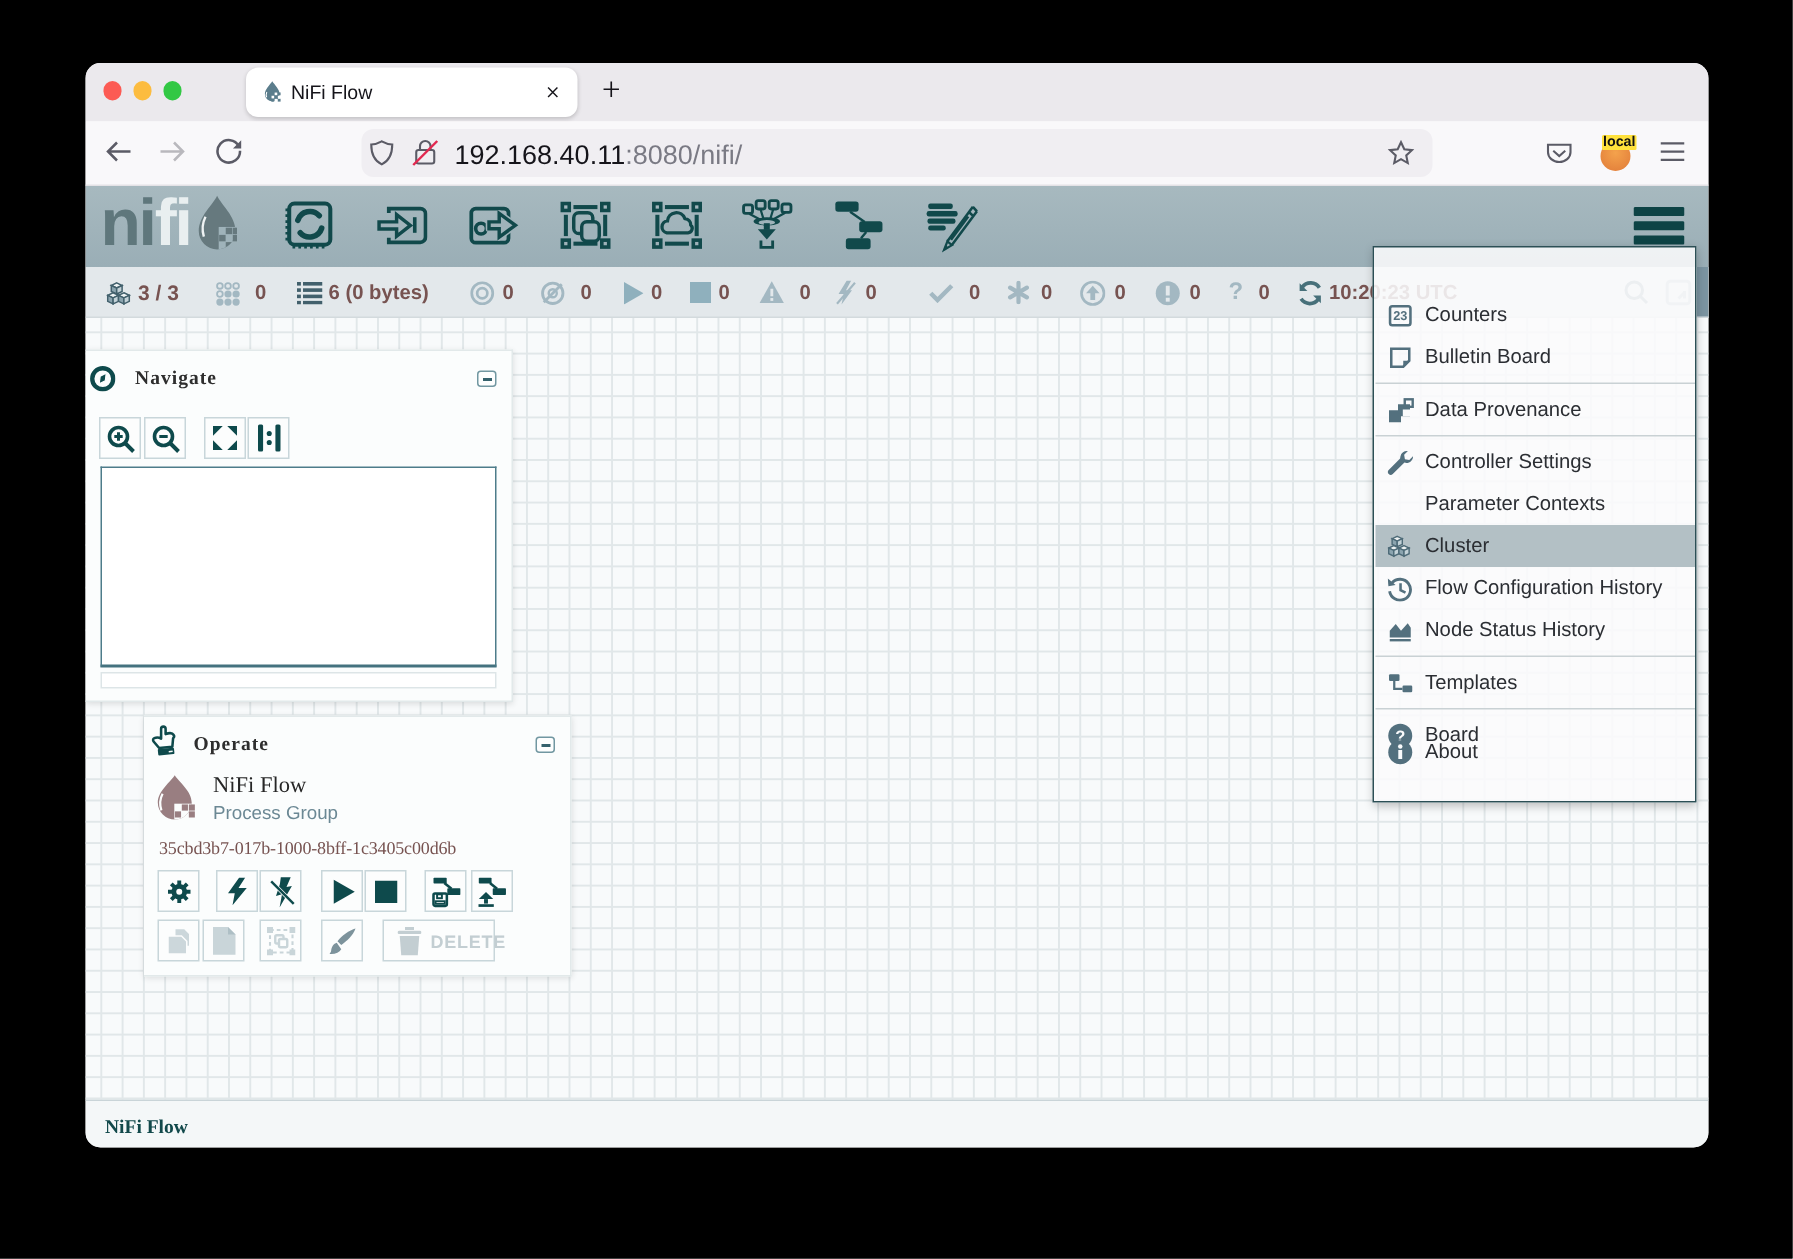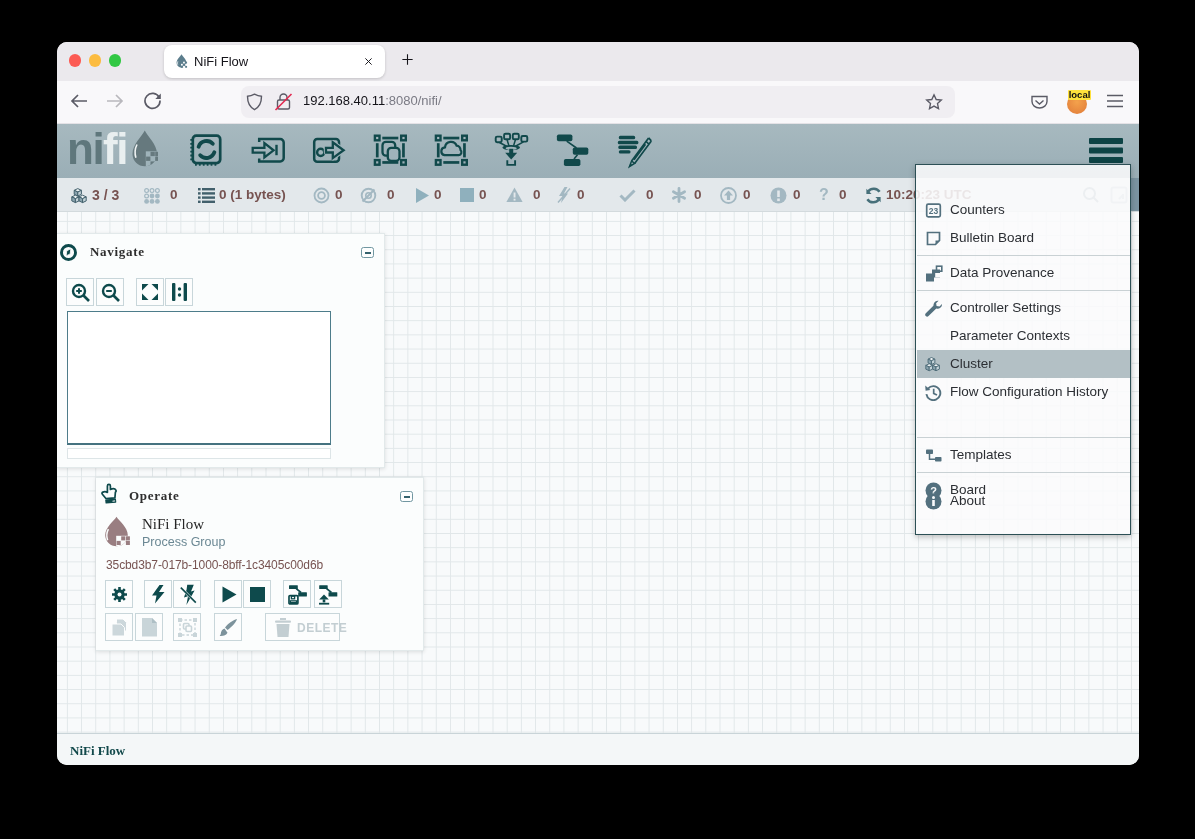--- a/index.html
+++ b/index.html
@@ -10,21 +10,21 @@
   
   #tabbar { position:absolute; left:0; top:0; width:1082px; height:39px; background:#ebe9ed; }
   .light { position:absolute; top:12px; width:12.5px; height:12.5px; border-radius:50%; }
   #tab { position:absolute; left:107px; top:3px; width:221px; height:33px; background:#fff; border-radius:8px; box-shadow:0 1px 3px rgba(0,0,0,.18); }
   #tab .title { position:absolute; left:30px; top:9px; font-size:13px; color:#15141a; }
   #tabX { position:absolute; left:200px; top:12px; width:9px; height:9px; }
   #newtab { position:absolute; left:345px; top:12px; width:11px; height:11px; }
 
   #navbar { position:absolute; left:0; top:39px; width:1082px; height:43px; background:#f9f8fa; border-bottom:1px solid #e4e2e6; }
   #urlpill { position:absolute; left:184px; top:5px; width:714px; height:32px; background:#f0eef2; border-radius:8px; }
-  #urltext { position:absolute; left:62px; top:7px; font-size:13px; color:#15141a; white-space:nowrap; }
+  #urltext { position:absolute; left:62px; top:7px; font-size:18px; color:#15141a; white-space:nowrap; }
   #urltext .dim { color:#7a7a84; }
 
   
   #nfheader { position:absolute; left:0; top:82px; width:1082px; height:54px; background:linear-gradient(#a7b9bf,#9aaeb6); }
   #nflogo { position:absolute; left:10px; top:-2px; font-weight:bold; font-size:44px; line-height:54px; letter-spacing:-1.5px; color:#5f777c;text-align:center; }
   #nflogo .fi { color:#e9eff0; }
   .hicon { position:absolute; top:7px; }
 
   
   #stats { position:absolute; left:0; top:136px; width:1106px; height:34px; background:#e3e8eb; border-bottom:1px solid #d3dadd; font-size:13.5px; }
@@ -35,21 +35,21 @@
   #canvas { position:absolute; left:0; top:170px; width:1082px; height:521px;
     background-color:#f8fafb;
     background-image:linear-gradient(to right,#e1e7e9 1px,transparent 1px),linear-gradient(to bottom,#e1e7e9 1px,transparent 1px);
     background-size:14.2px 14.2px; background-position:-4.3px -5.3px; }
 
   
   #crumbs { position:absolute; left:0; top:691px; width:1082px; height:32px; background:#f4f7f8; border-top:1px solid #c9d4d8; }
   #crumbs .t { position:absolute; left:13px; top:9px; font-family:"Liberation Serif", serif; font-weight:bold; font-size:13px; color:#12494b; }
 
   
-  .panel { position:absolute; left:0; width:328px; background:#fbfdfd; border:1px solid #e2e9ea; border-left:none; box-shadow:0 1px 4px rgba(0,0,0,.12); }
+  .panel { position:absolute; left:0; width:285px; background:#fbfdfd; border:1px solid #e2e9ea; border-left:none; box-shadow:0 1px 4px rgba(0,0,0,.12); }
   .phead { position:absolute; left:0; top:0; width:100%; height:30px; }
   .phead .t { position:absolute; left:33px; top:10px; font-family:"Liberation Serif", serif; font-size:13px; font-weight:bold; letter-spacing:.7px; color:#2e2e2e; }
   .collapse { position:absolute; right:10px; top:13px; width:13px; height:11px; border:1px solid #7197a1; border-radius:2.5px; background:#fdfefe; }
   .collapse::after { content:""; position:absolute; left:2.5px; top:4px; width:6px; height:1.5px; background:#35626d; }
   .pbtn { position:absolute; width:28px; height:28px; border:1px solid #c8d6da; background:#fcfdfd; }
 
   
   #menu { position:absolute; left:858px; top:122px; width:216px; height:371px; background:rgba(250,251,252,.88); border:1px solid #2c4f55; box-shadow:0 2px 6px rgba(0,0,0,.25); }
   #menu .item { position:absolute; left:1px; width:213px; height:28px; }
   #menu .item .txt { position:absolute; left:33px; top:6px; font-size:13.5px; color:#2b2e33; }
@@ -282,21 +282,21 @@
           <rect x="0" y="0" width="2.6" height="2.4"></rect>
           <rect x="4" y="0" width="13" height="2.4"></rect>
           <rect x="0" y="4.2" width="2.6" height="2.4"></rect>
           <rect x="4" y="4.2" width="13" height="2.4"></rect>
           <rect x="0" y="8.4" width="2.6" height="2.4"></rect>
           <rect x="4" y="8.4" width="13" height="2.4"></rect>
           <rect x="0" y="12.6" width="2.6" height="2.4"></rect>
           <rect x="4" y="12.6" width="13" height="2.4"></rect>
         </g>
       </svg>
-    <div class="v" style="left:162px">0 (1 bytes)</div>
+    <div class="v" style="left:162px">6 (0 bytes)</div>
     <svg style="left:256px;top:9px" width="17" height="17" viewBox="0 0 17 17">
         <circle cx="8.5" cy="8.5" r="7" fill="none" stroke="#a3b8c2" stroke-width="1.8"></circle>
         <circle cx="8.5" cy="8.5" r="3.4" fill="none" stroke="#a3b8c2" stroke-width="1.8"></circle>
       </svg>
     <div class="v" style="left:278px">0</div>
     <svg style="left:303px;top:9px" width="17" height="17" viewBox="0 0 17 17">
         <circle cx="8.5" cy="8.5" r="6.8" fill="none" stroke="#a3b8c2" stroke-width="1.9"></circle>
         <circle cx="8.5" cy="8.5" r="2.7" fill="none" stroke="#a3b8c2" stroke-width="1.6"></circle>
         <path stroke="#a3b8c2" stroke-width="1.9" d="M2.5 14.5 L14.5 2.5"></path>
       </svg>
@@ -444,21 +444,21 @@
           </g>
       </g>
       <g fill="#997e81">
           <rect x="21.9" y="20.3" width="4" height="4.1"></rect>
           <rect x="21.9" y="24.9" width="4" height="4.1"></rect>
         </g>
       <path fill="none" stroke="#fbfdfd" stroke-width="1.5" d="M4.4 13.2 C2.7 16.4 2.4 20.6 3.6 24.2"></path>
     </svg>
     <div class="abs" style="left:46px;top:38px;font-family:'Liberation Serif',serif;font-size:15px;color:#262626;">NiFi Flow</div>
     <div class="abs" style="left:46px;top:57px;font-size:12.5px;color:#6b8894;">Process Group</div>
-    <div class="abs" style="left:10px;top:80px;font-size:12px;letter-spacing:-0.1px;color:#775351;">35cbd3b7-017b-1000-8bff-1c3405c00d6b</div>
+    <div class="abs" style="left:10px;top:80px;font-size:12px;letter-spacing:-0.1px;color:#775351;font-family:Liberation Serif, serif;">35cbd3b7-017b-1000-8bff-1c3405c00d6b</div>
 
     <div class="pbtn" style="left:9px;top:102px">
       <svg style="position:absolute;left:5px;top:5px" width="17" height="17" viewBox="0 0 17 17">
           <g fill="#0e4a4c">
             <circle cx="8.5" cy="8.5" r="5.2"></circle>
             <g stroke="#0e4a4c" stroke-width="2.6">
               <path d="M8.5 1 V16 M1 8.5 H16 M3.2 3.2 L13.8 13.8 M13.8 3.2 L3.2 13.8"></path>
             </g>
           </g>
           <circle cx="8.5" cy="8.5" r="2" fill="#fcfdfd"></circle>
@@ -537,21 +537,21 @@
           <rect x="5.5" y="5.5" width="5.5" height="5.5" rx="1" fill="none" stroke="#c9d5d9" stroke-width="1.6"></rect>
           <rect x="8" y="8" width="5.5" height="5.5" rx="1" fill="#fcfdfd" stroke="#c9d5d9" stroke-width="1.6"></rect>
         </svg>
     </div>
     <div class="pbtn" style="left:118px;top:135px">
       <svg style="position:absolute;left:4px;top:4px" width="19" height="19" viewBox="0 0 19 19">
           <path fill="#7d939c" d="M18 1 c-4 1-9.5 5-12 8.5 l2.5 2.5 C12 9.5 16.5 5.5 18 1 Z"></path>
           <path fill="#7d939c" d="M5.5 10.5 c-2 .5-3.5 2.5-3.8 5.8 l-1 1.7 c3.8 .3 6.5-.9 7.8-3.2 Z"></path>
         </svg>
     </div>
-    <div class="pbtn" style="left:169px;top:135px;width:75px;">
+    <div class="pbtn" style="left:159px;top:135px;width:75px;">
       <svg style="position:absolute;left:9px;top:4px" width="16" height="19" viewBox="0 0 16 19">
           <g fill="#c3ced2">
             <rect x="0" y="2.5" width="16" height="2.2" rx="1"></rect>
             <rect x="5" y="0" width="6" height="2"></rect>
             <path d="M1.5 6 h13 l-1 13 h-11 Z"></path>
           </g>
         </svg>
       <span style="position:absolute;left:31px;top:7px;font-size:12px;font-weight:bold;color:#c3ced2;letter-spacing:.5px;">DELETE</span>
     </div>
   </div>
@@ -608,20 +608,27 @@
         <span class="txt">Cluster</span>
       </div>
     <div class="item" style="top:213px">
         <svg width="17" height="17" viewBox="0 0 17 17">
           <path fill="none" stroke="#53707e" stroke-width="1.9" d="M3 4.6 a7 7 0 1 1 -1.6 5.6"></path>
           <polygon points="0.2,1.6 0.6,6.8 5.4,6" fill="#53707e"></polygon>
           <path stroke="#53707e" stroke-width="1.7" fill="none" d="M8.7 4.8 V9.4 l3.3 1.7"></path>
         </svg>
         <span class="txt">Flow Configuration History</span>
       </div>
+    <div class="item" style="top:241px">
+        <svg width="17" height="17" viewBox="0 0 17 17">
+          <path fill="#53707e" d="M1.5 13 V8.5 L5.5 4 l3.5 4.5 4.5 -5 2 3 V13 Z"></path>
+          <rect x="1.5" y="14" width="14" height="1.6" fill="#53707e"></rect>
+        </svg>
+        <span class="txt">Node Status History</span>
+      </div>
     <div class="sep" style="top:272px"></div>
     <div class="item" style="top:276px">
         <svg width="17" height="17" viewBox="0 0 17 17">
           <g fill="#53707e">
             <rect x="1" y="2.5" width="7" height="4.5" rx="0.8"></rect>
             <rect x="10" y="10" width="6.5" height="4.5" rx="0.8"></rect>
           </g>
           <path stroke="#53707e" stroke-width="1.5" fill="none" d="M4.5 7 V12.2 H10"></path>
         </svg>
         <span class="txt">Templates</span>

